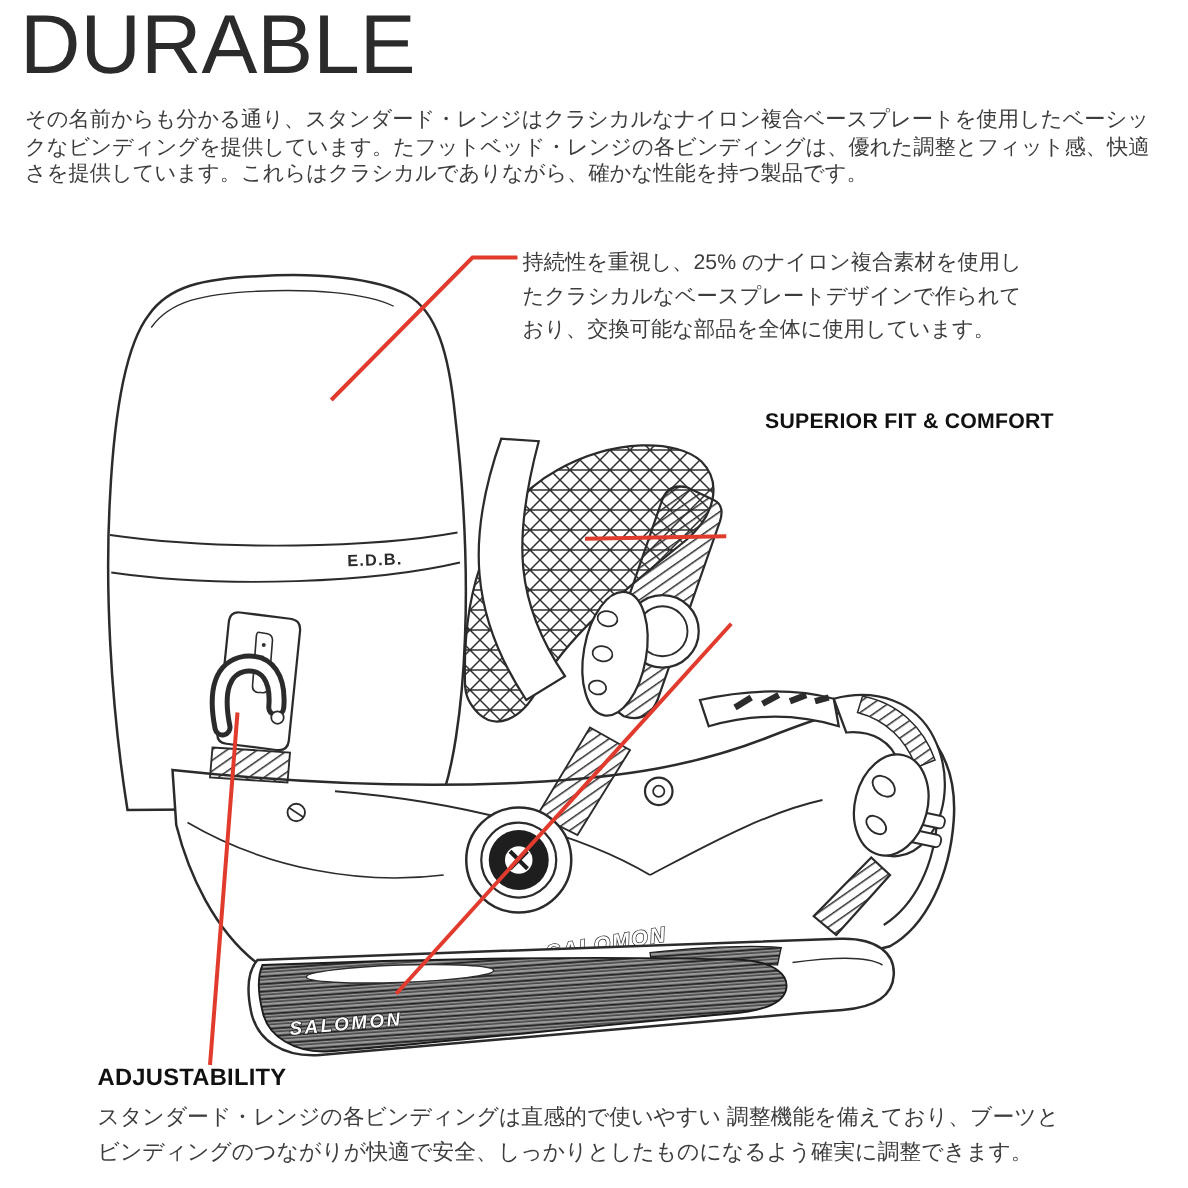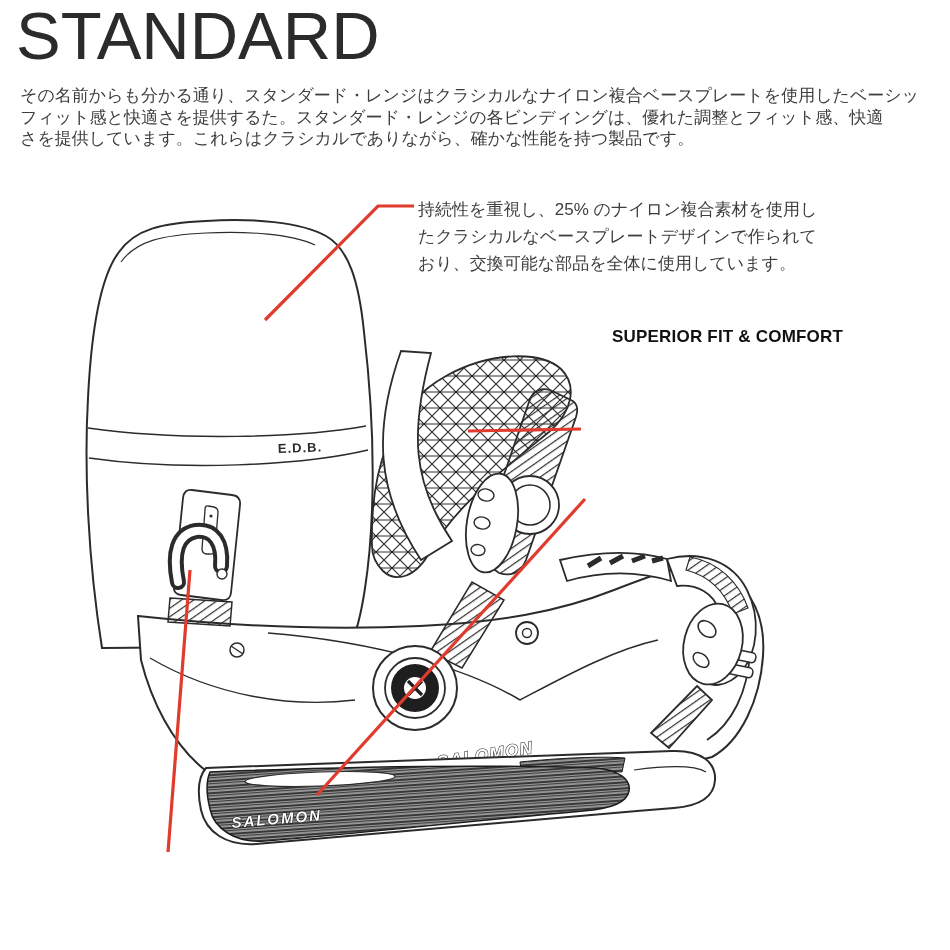--- a/index.html
+++ b/index.html
@@ -141,30 +141,33 @@
   </g>
 
   <g>
     <polyline class="red" points="414,206 378,206 265,320"></polyline>
     <line class="red" x1="468" y1="431" x2="581" y2="429"></line>
     <line class="red" x1="585" y1="499" x2="317" y2="795"></line>
     <line class="red" x1="190" y1="570" x2="168" y2="852"></line>
   </g>
 </svg>
 
-<h1 class="abs page-title">STANDARD</h1>
+<h1 class="abs page-title">DURABLE</h1>
 
 <p class="abs intro">その名前からも分かる通り、スタンダード・レンジはクラシカルなナイロン複合ベースプレートを使用したベーシッ
-フィット感と快適さを提供するた。スタンダード・レンジの各ビンディングは、優れた調整とフィット感、快適
+クなビンディングを提供しています。たフットベッド・レンジの各ビンディングは、優れた調整とフィット感、快適
 さを提供しています。これらはクラシカルでありながら、確かな性能を持つ製品です。</p>
 
 <div class="abs callout callout-classic">
   <p>持続性を重視し、25% のナイロン複合素材を使用し
 たクラシカルなベースプレートデザインで作られて
 おり、交換可能な部品を全体に使用しています。</p>
 </div>
 
 <div class="abs callout callout-superior">
   <h3>SUPERIOR FIT &amp; COMFORT</h3>
 </div>
 
 <div class="abs callout callout-adjust">
+  <h3>ADJUSTABILITY</h3>
+  <p>スタンダード・レンジの各ビンディングは直感的で使いやすい 調整機能を備えており、ブーツと
+ビンディングのつながりが快適で安全、しっかりとしたものになるよう確実に調整できます。</p>
 </div>
 
 </body></html>

